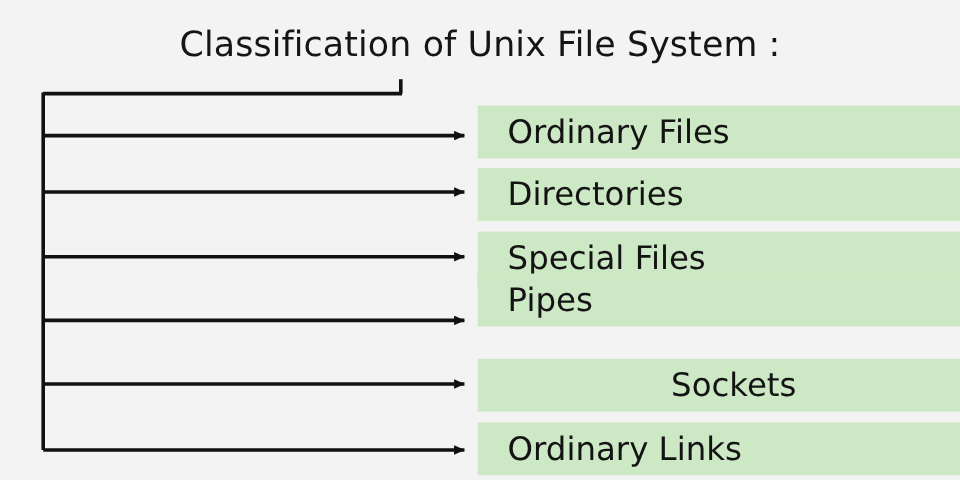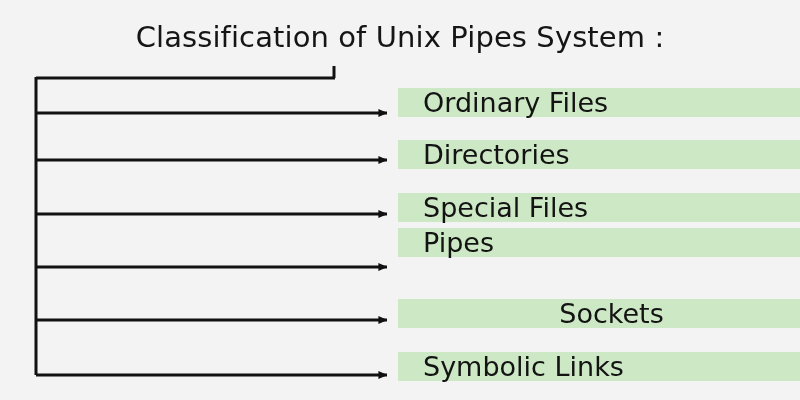--- a/index.html
+++ b/index.html
@@ -37,21 +37,21 @@
     left: 0;
     top: 0;
     width: 800px;
     height: 400px;
   }
   
   .category-box {
     position: absolute;
     left: 398px;
     width: 402px;
-    height: 29px;
+    height: 44px;
     background: #cde8c4;
     display: flex;
     align-items: center;
     box-sizing: border-box;
   }
   .category-label {
     font-size: 27px;
     font-weight: 400;
     color: #131313;
     line-height: 1;
@@ -59,21 +59,21 @@
     padding-left: 25px;
   }
   .category-box.indented .category-label {
   }
 </style>
 </head>
 <body>
 
 <div id="canvas">
 
-  <div id="diagram-title">Classification of Unix Pipes System :</div>
+  <div id="diagram-title">Classification of Unix File System :</div>
 
   <svg id="connector-tree" viewBox="0 0 800 400" width="800" height="400" xmlns="http://www.w3.org/2000/svg">
     <defs>
       <marker id="arrowhead" markerWidth="9" markerHeight="8" refX="8.6" refY="4" orient="auto" markerUnits="userSpaceOnUse">
         <path d="M0,0 L9,4 L0,8 z" fill="#111111"></path>
       </marker>
     </defs>
     <g>
 
       <path d="M334,66 L334,78" stroke="#111111" stroke-width="3" fill="none"></path>
@@ -106,16 +106,16 @@
 
   <div class="category-box" style="top:228px;">
     <span class="category-label">Pipes</span>
   </div>
 
   <div class="category-box" style="top:299px;justify-content:center;">
     <span class="category-label">Sockets</span>
   </div>
 
   <div class="category-box" style="top:352px;">
-    <span class="category-label">Symbolic Links</span>
+    <span class="category-label">Ordinary Links</span>
   </div>
 
 </div>
 
 </body></html>

